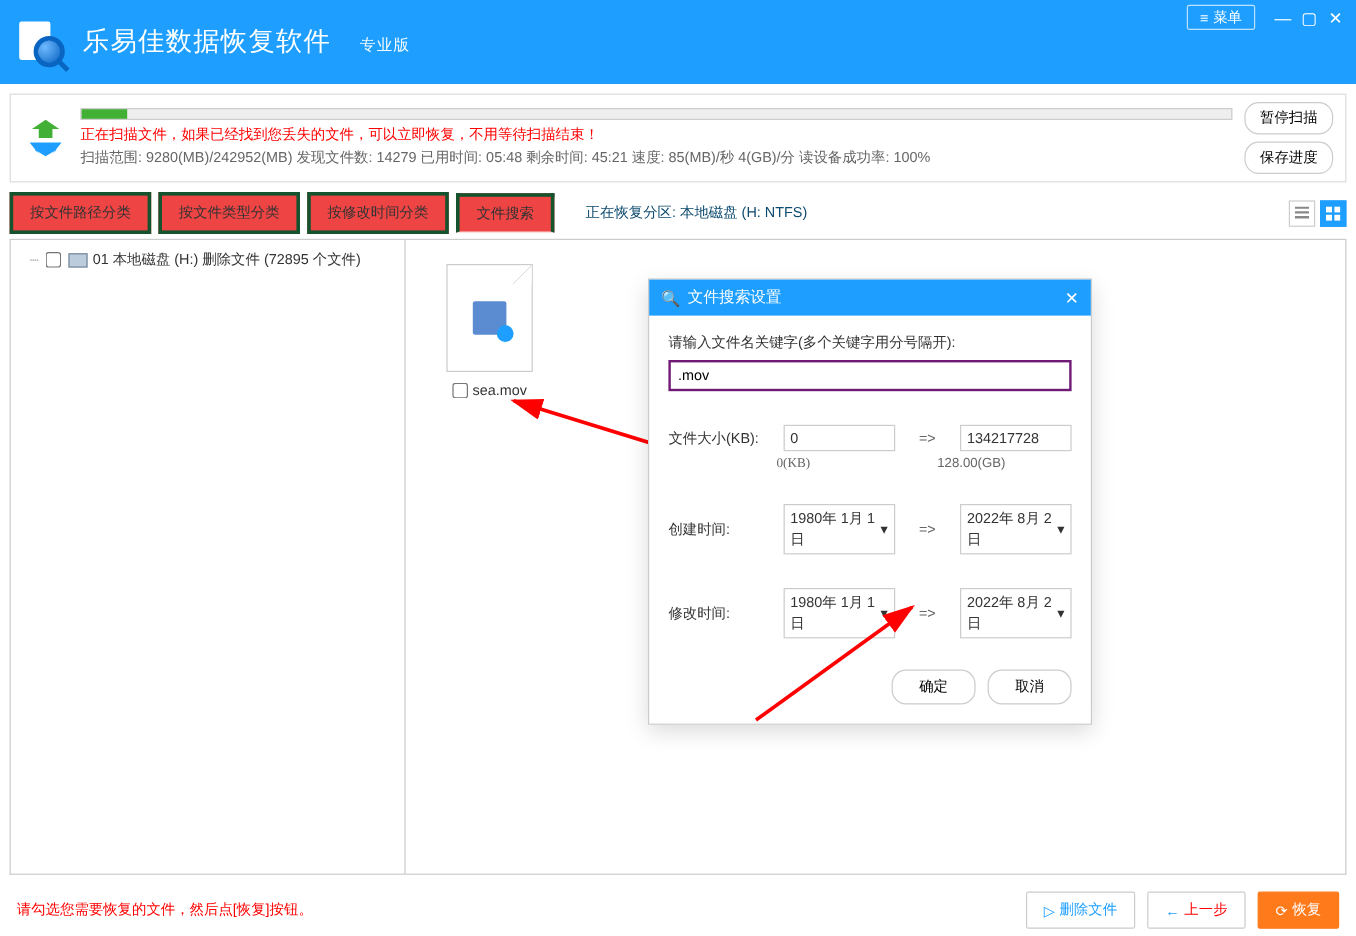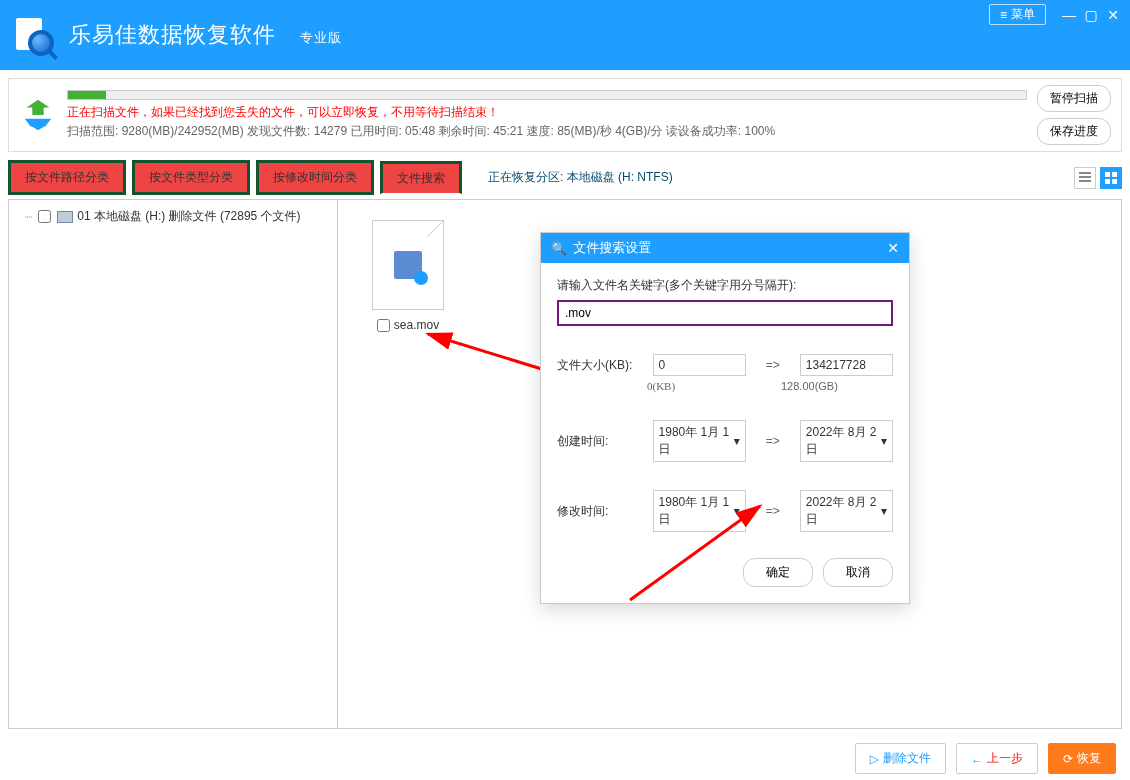--- a/index.html
+++ b/index.html
@@ -240,20 +240,21 @@
 <svg class="arrow-svg" style="left:620px; top:500px;" width="160" height="110">
   <defs>
       <marker id="ah2" markerWidth="10" markerHeight="10" refX="8" refY="3" orient="auto">
         <path d="M0,0 L0,6 L9,3 z" fill="#ff0000"></path>
       </marker>
     </defs>
   <line x1="10" y1="100" x2="140" y2="6" stroke="#ff0000" stroke-width="3" marker-end="url(#ah2)"></line>
 </svg>
 
 <div class="hint-bar">
+  <span>请勾选您需要恢复的文件，然后点[恢复]按钮。</span>
   <div class="right-btns">
     <div class="pill-btn blue-ico">
       <span>▷</span>
       <span>删除文件</span>
     </div>
     <div class="pill-btn">
       <span style="color:#1E9FFF">←</span>
       <span>上一步</span>
     </div>
     <div class="pill-btn orange">

